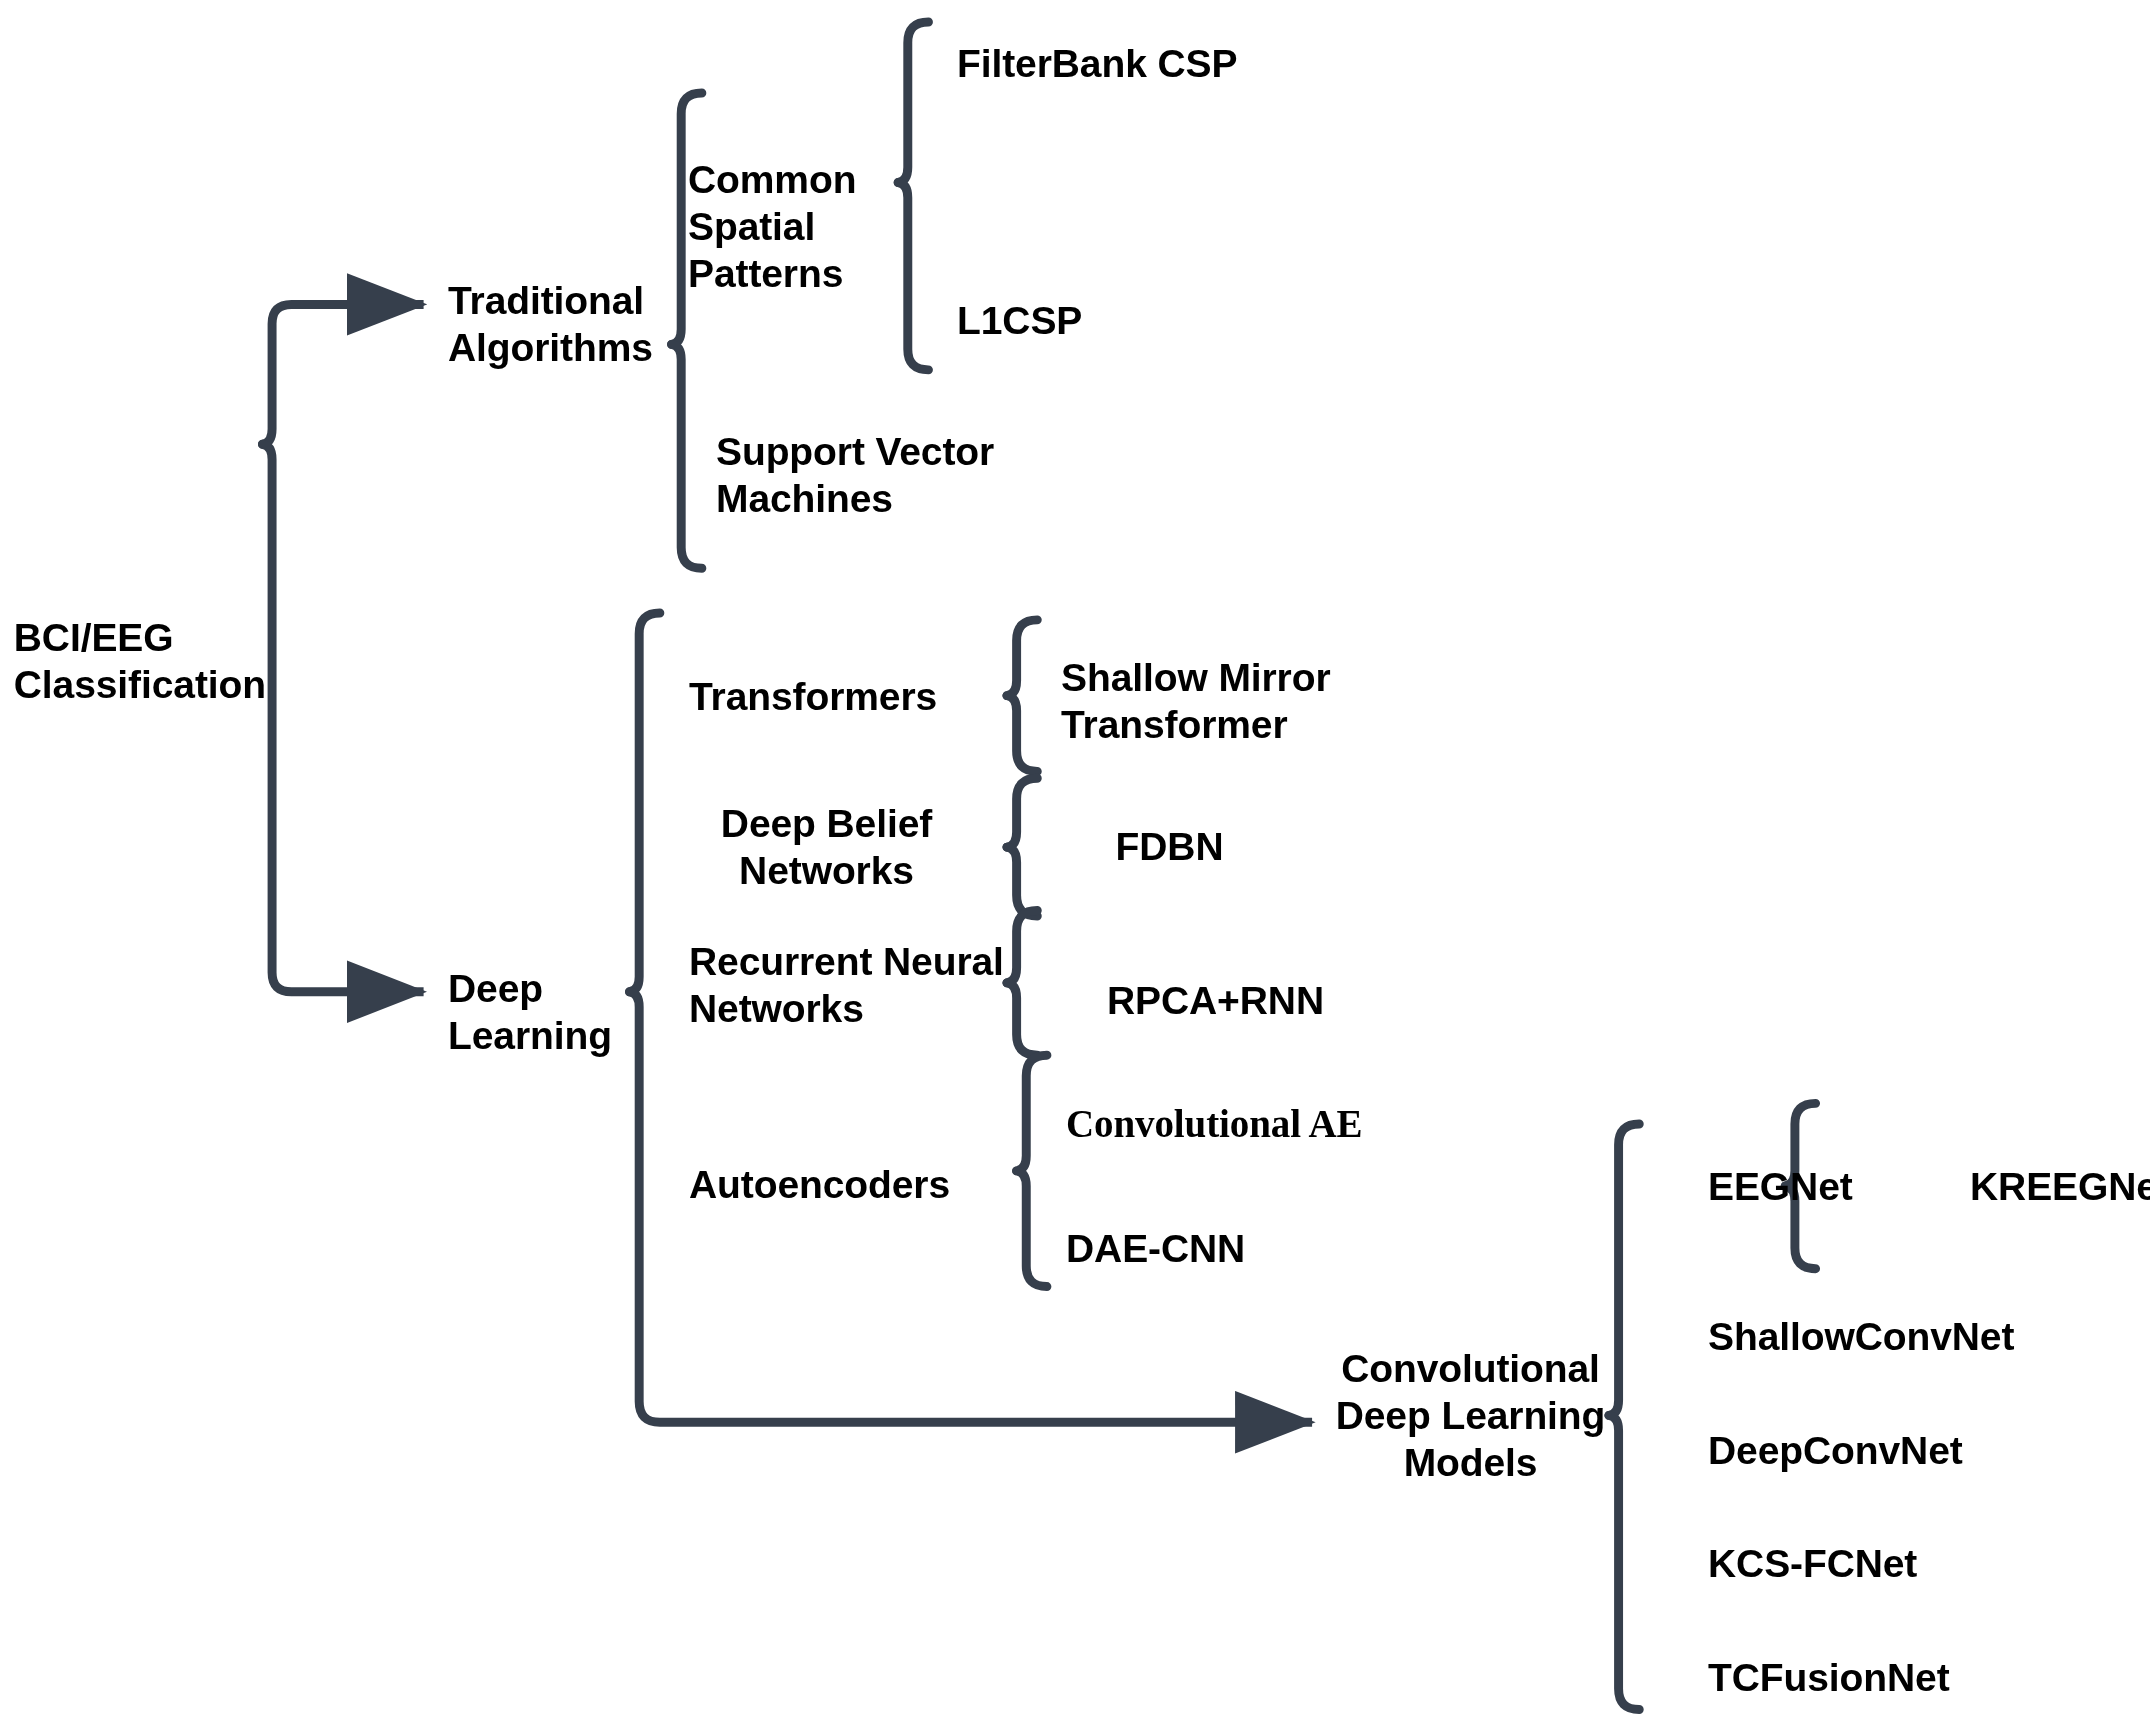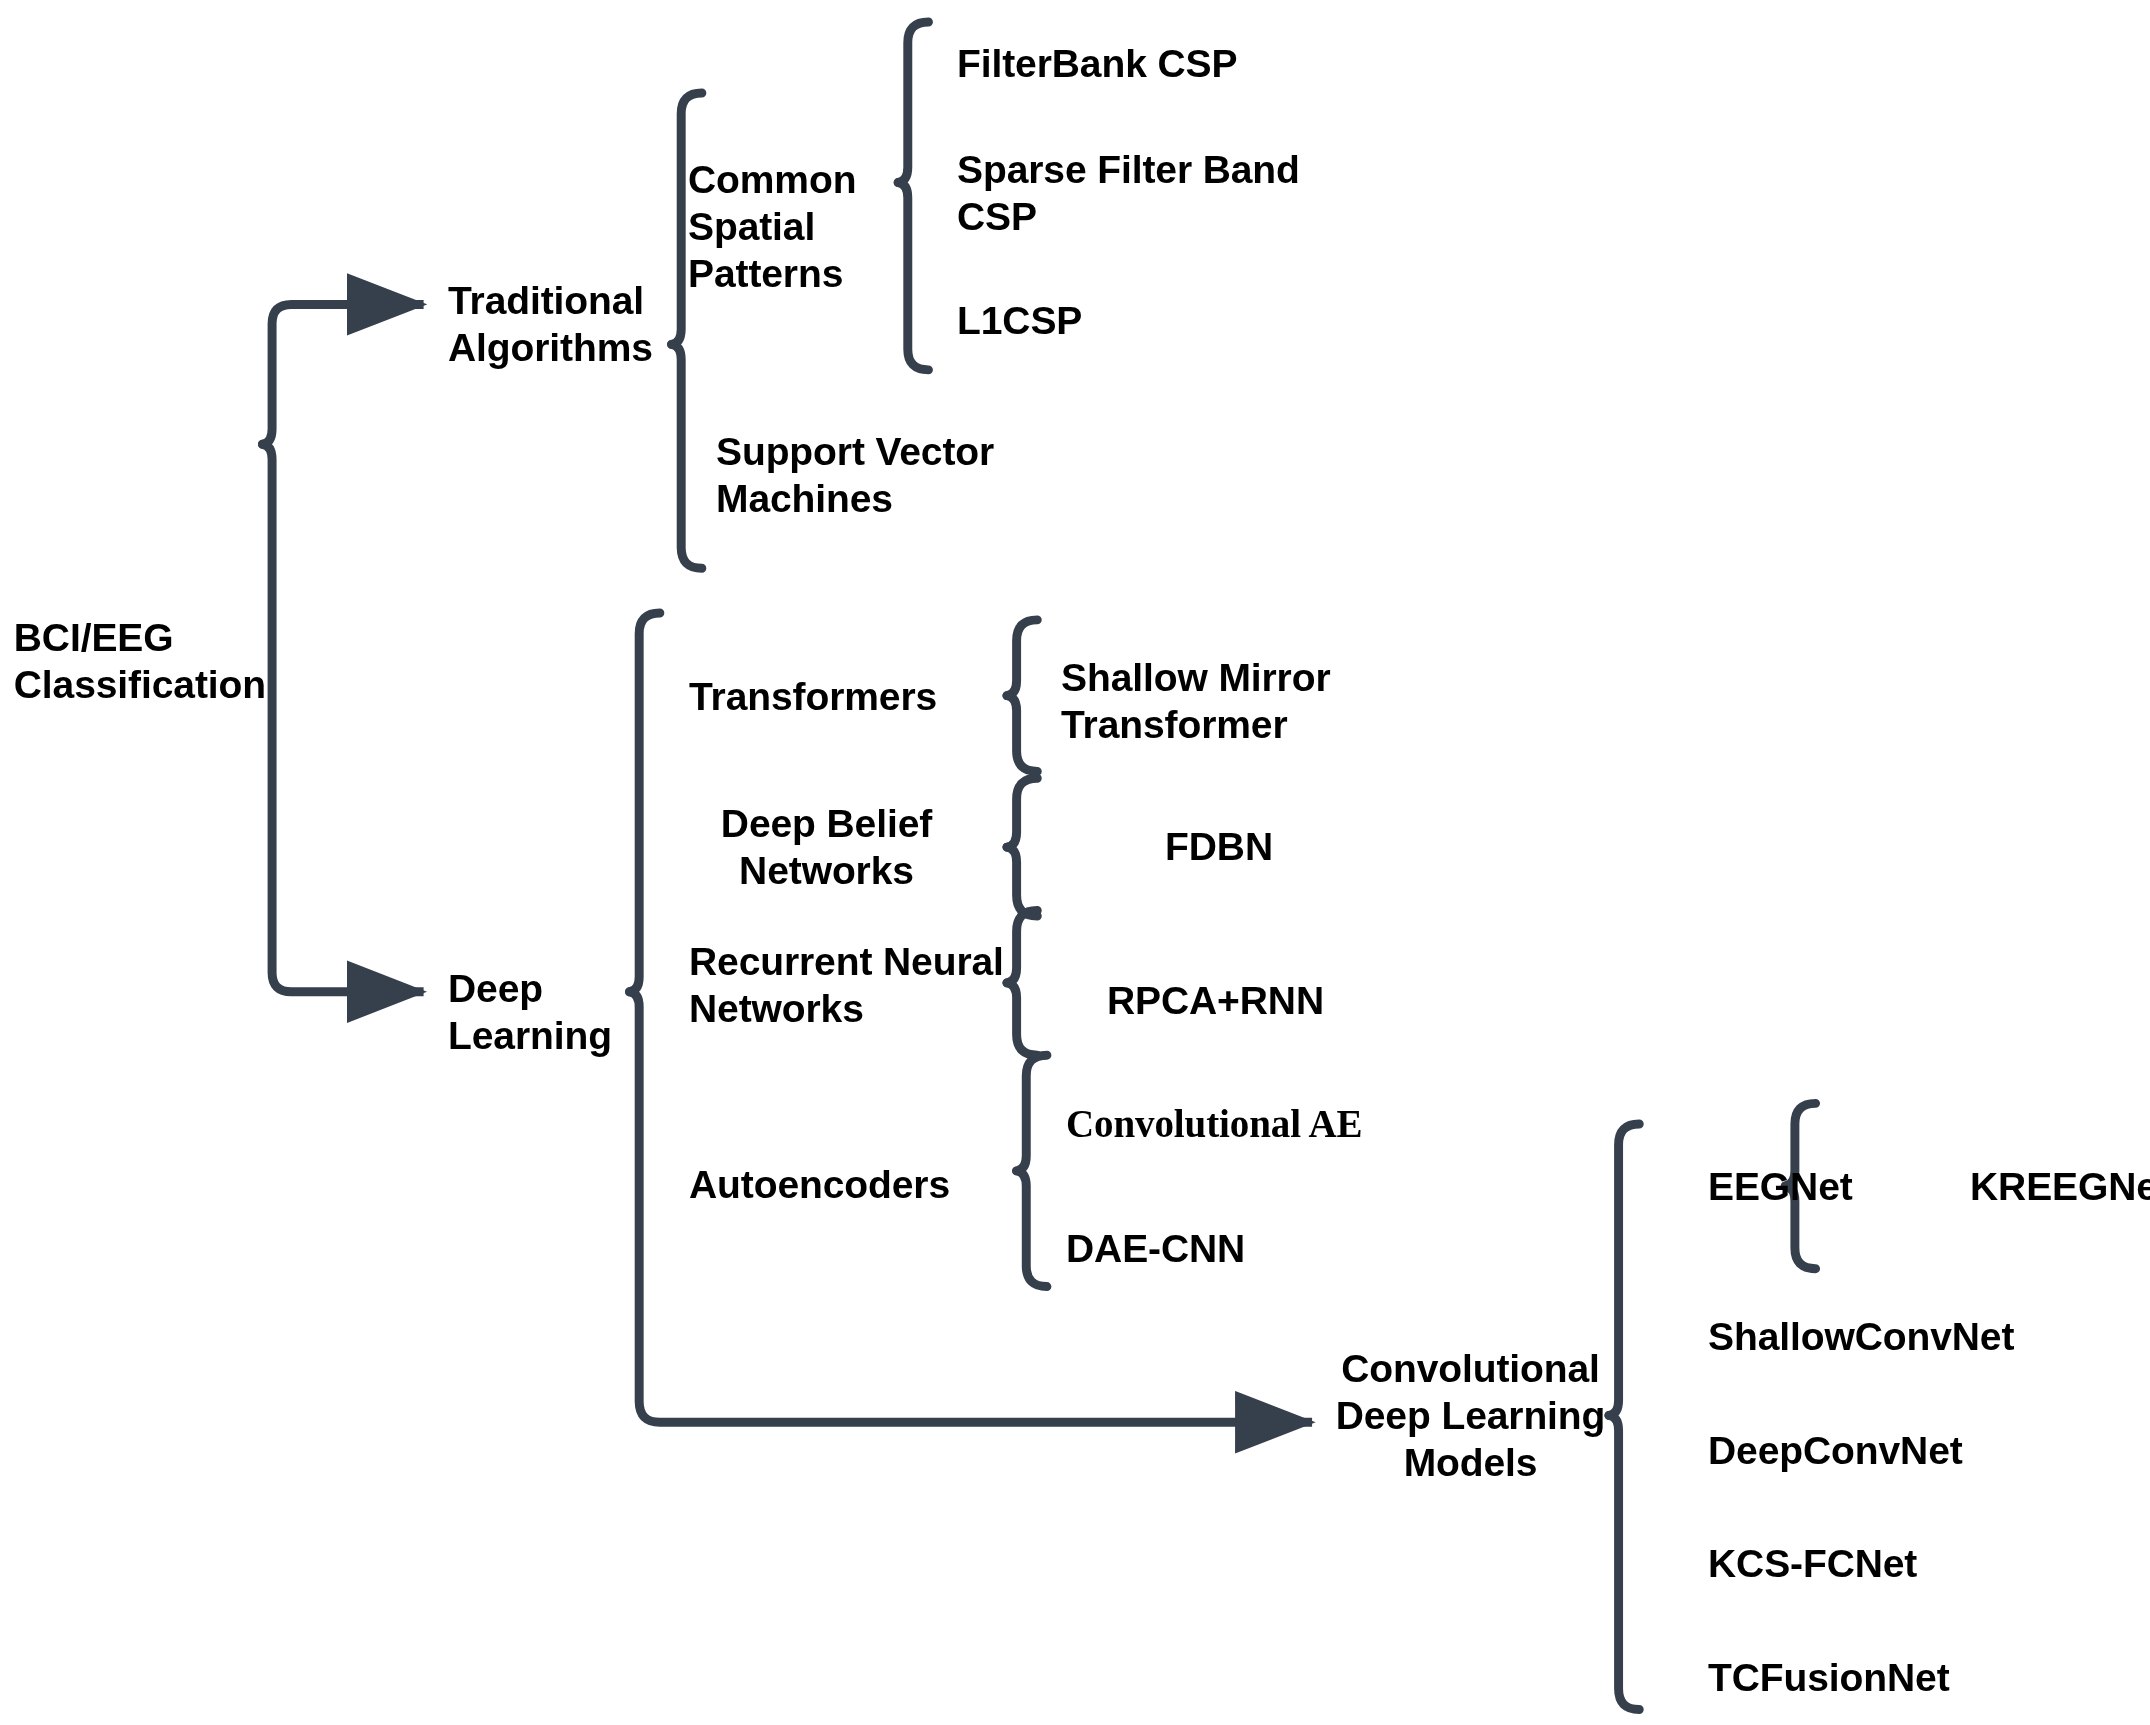--- a/index.html
+++ b/index.html
@@ -185,43 +185,41 @@
 
   <div class="node-label vmid" style="left:688px; top:182px; width:172px; text-align:left;margin-top:44px;">Common
 Spatial
 Patterns</div>
 
   <div class="node-label vmid" style="left:716px; top:475px; width:296px; text-align:left;">Support Vector
 Machines</div>
 
   <div class="node-label vmid" style="left:957px; top:63px; width:358px; text-align:left;">FilterBank CSP</div>
 
-  <div class="node-label vmid" style="left:957px; top:193px; width:372px; text-align:left;">Sparse Filter Band
-CSP</div>
 
   <div class="node-label vmid" style="left:957px; top:320px; width:275px; text-align:left;">L1CSP</div>
 
   <div class="node-label vmid" style="left:689px; top:696px; width:275px; text-align:left;">Transformers</div>
 
   <div class="node-label vmid" style="left:689px; top:847px; width:275px; text-align:center;">Deep Belief
 Networks</div>
 
   <div class="node-label vmid" style="left:689px; top:985px; width:317px; text-align:left;">Recurrent Neural
 Networks</div>
 
   <div class="node-label vmid" style="left:689px; top:1184px; width:275px; text-align:left;">Autoencoders</div>
 
   <div class="node-label vmid" style="left:1326px; top:1415px; width:289px; text-align:center;">Convolutional
 Deep Learning
 Models</div>
 
   <div class="node-label vmid" style="left:1061px; top:701px; width:310px; text-align:left;">Shallow Mirror
 Transformer</div>
 
-  <div class="node-label vmid" style="left:1066px; top:846px; width:207px; text-align:right;">FDBN</div>
+  <div class="node-label vmid" style="left:1066px; top:846px; width:207px; text-align:center;">FDBN</div>
 
   <div class="node-label vmid" style="left:1061px; top:1000px; width:289px; text-align:left;margin-left:46px;">RPCA+RNN</div>
 
   <div class="node-label vmid" style="left:1066px; top:1123px; width:358px; text-align:left;font-family:Liberation Serif, serif;">Convolutional AE</div>
 
   <div class="node-label vmid" style="left:1066px; top:1248px; width:289px; text-align:left;">DAE-CNN</div>
 
   <div class="node-label vmid" style="left:1708px; top:1186px; width:207px; text-align:left;">EEGNet</div>
 
   <div class="node-label vmid" style="left:1708px; top:1336px; width:386px; text-align:left;">ShallowConvNet</div>

